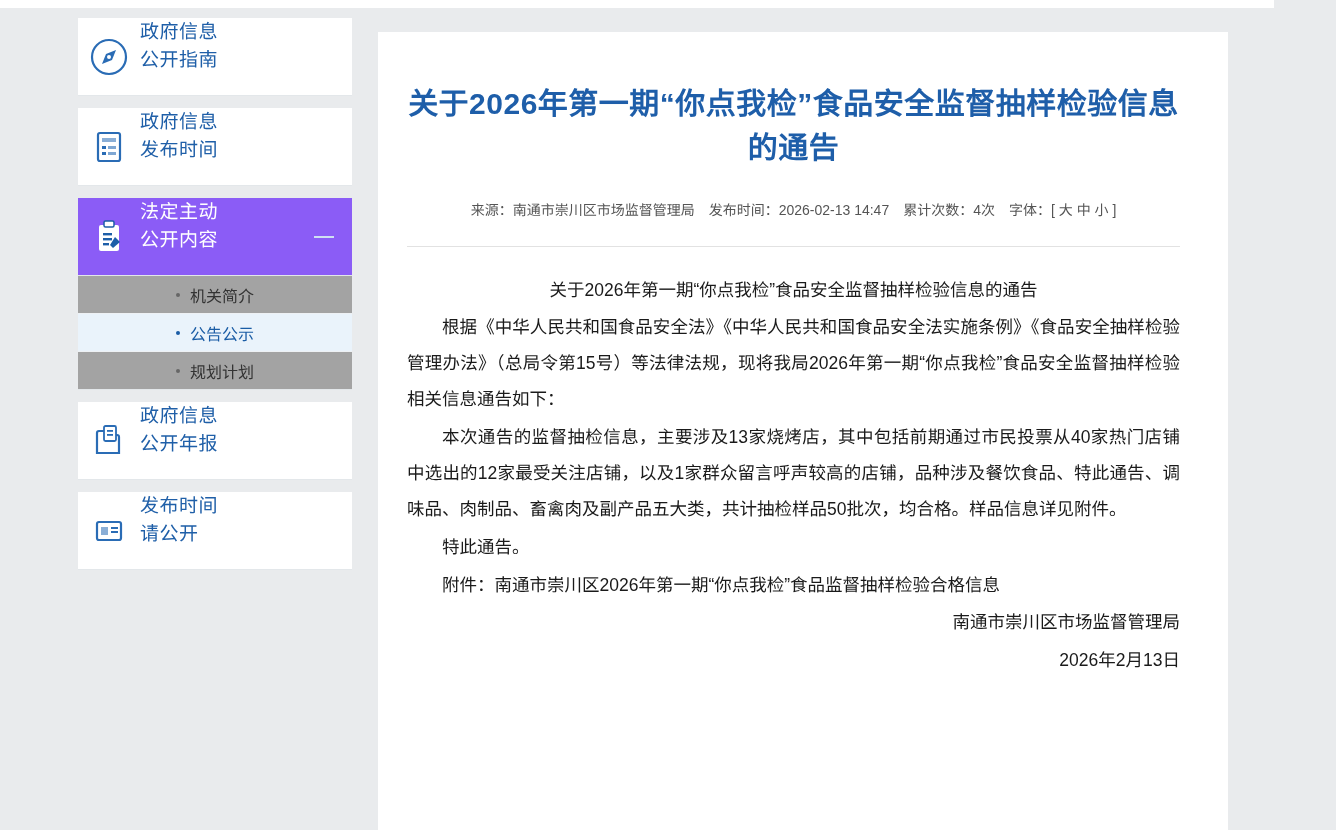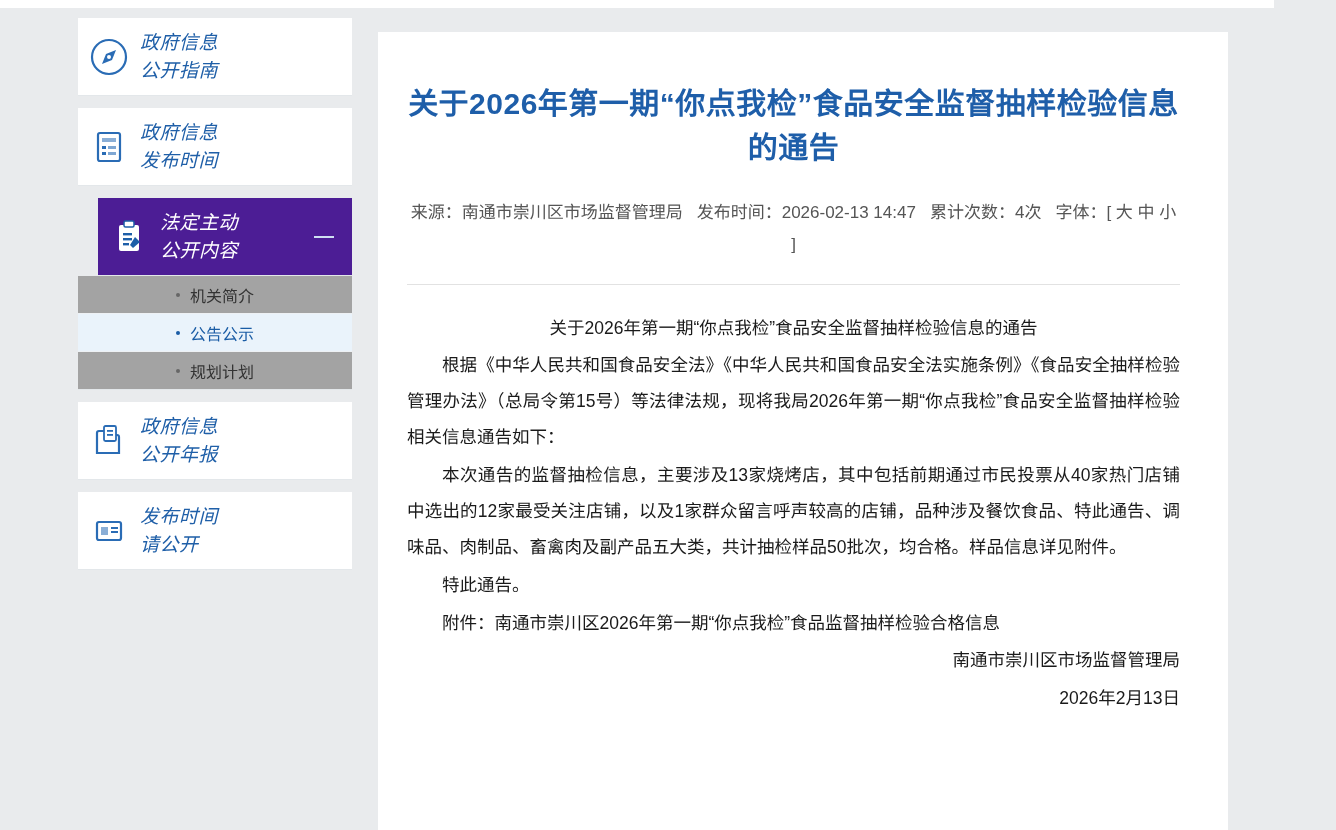--- a/index.html
+++ b/index.html
@@ -42,43 +42,40 @@
     position: absolute;
     left: 78px;
     top: 10px;
     width: 274px;
   }
   .nav-block {
     background: #ffffff;
     border-bottom: 1px solid #e3e7ea;
     height: 78px;
     display: flex;
-    align-items: center;
     position: relative;
     box-sizing: border-box;
-    font-style: italic;
   }
   .nav-block.first { margin-bottom: 12px; }
   .nav-gap { height: 12px; }
   .nav-icon {
     width: 62px;
     min-width: 62px;
     display: flex;
     justify-content: center;
     align-items: center;
   }
   .nav-label {
     font-size: 19px;
     color: #1f5fa8;
     line-height: 1.45;
     letter-spacing: 0.5px;
   }
   .nav-block.active {
-    background: #4c1d95;
-    margin-left: 20px;
+    background: #8b5cf6;
   }
   .nav-block.active .nav-label { color: #ffffff; }
   .minus {
     position: absolute;
     right: 18px;
     top: 50%;
     transform: translateY(-50%);
     width: 20px;
     height: 2px;
     background: #cfe0f2;
@@ -125,21 +122,21 @@
   .doc-title {
     font-size: 30px;
     font-weight: bold;
     color: #1e5ea9;
     text-align: center;
     line-height: 1.45;
     letter-spacing: 0.5px;
     margin: 8px 0 28px 0;
   }
   .meta {
-    font-size: 17px;
+    font-size: 14px;
     color: #555555;
     text-align: center;
     line-height: 1.9;
     padding-bottom: 22px;
     border-bottom: 1px solid #e2e2e2;
   }
   .meta span.sep { display: inline-block; width: 14px; }
   .meta .fs-link { color: #555; }
   .body-text {
     padding-top: 26px;

